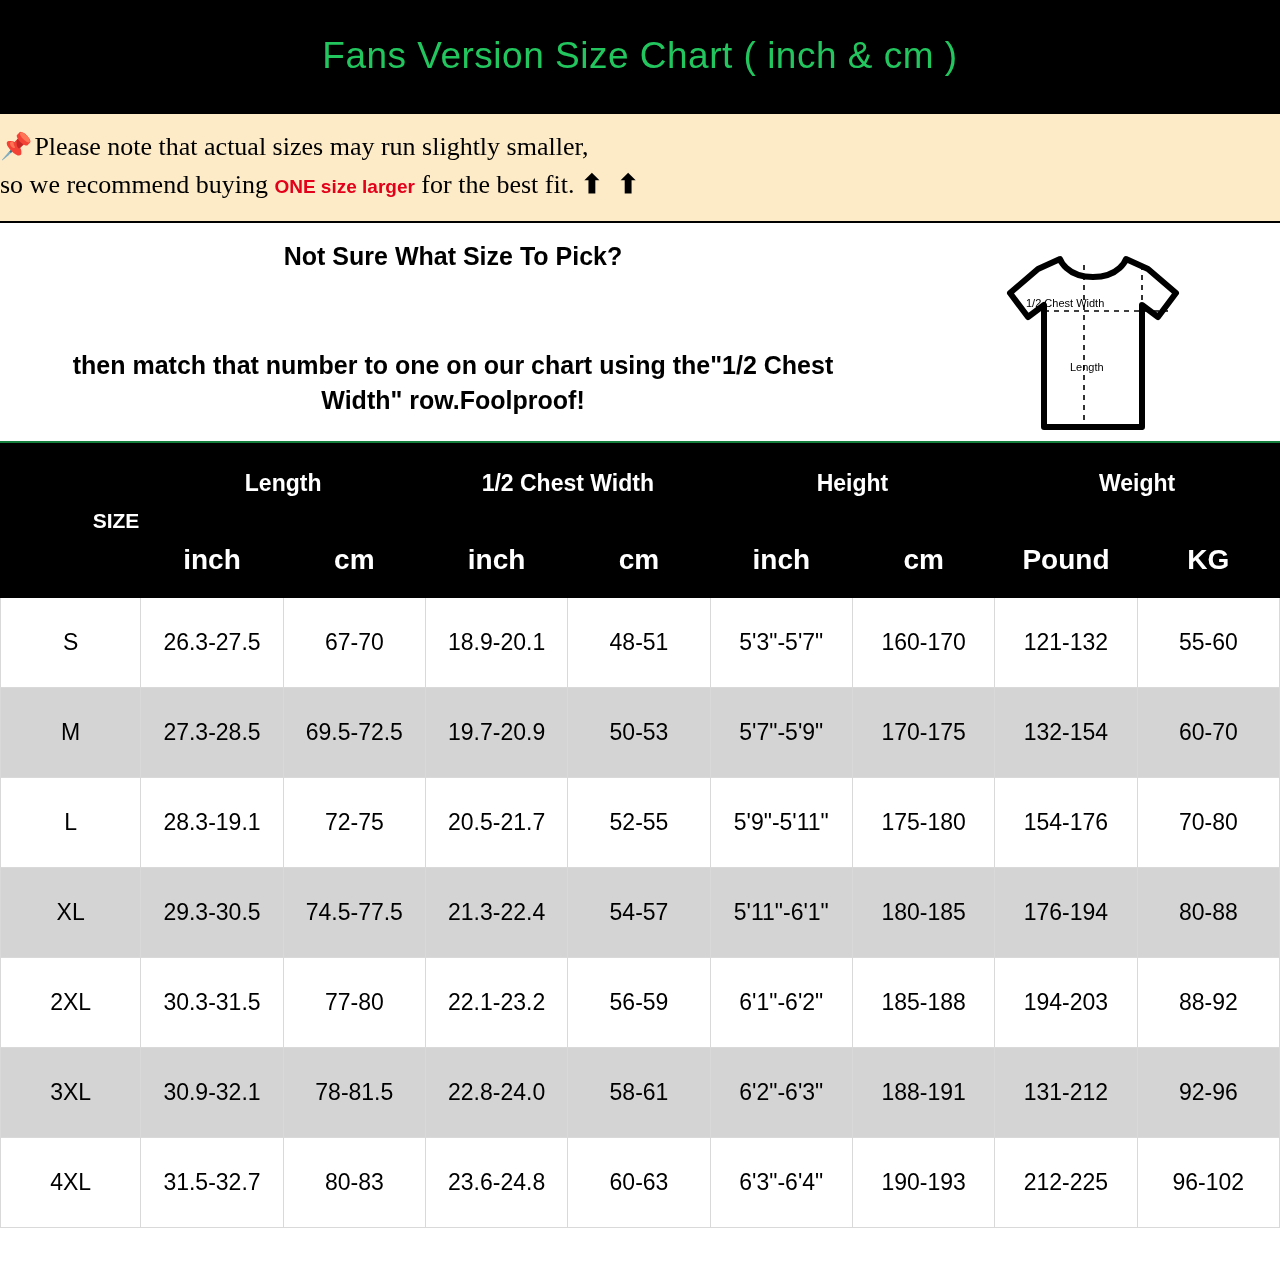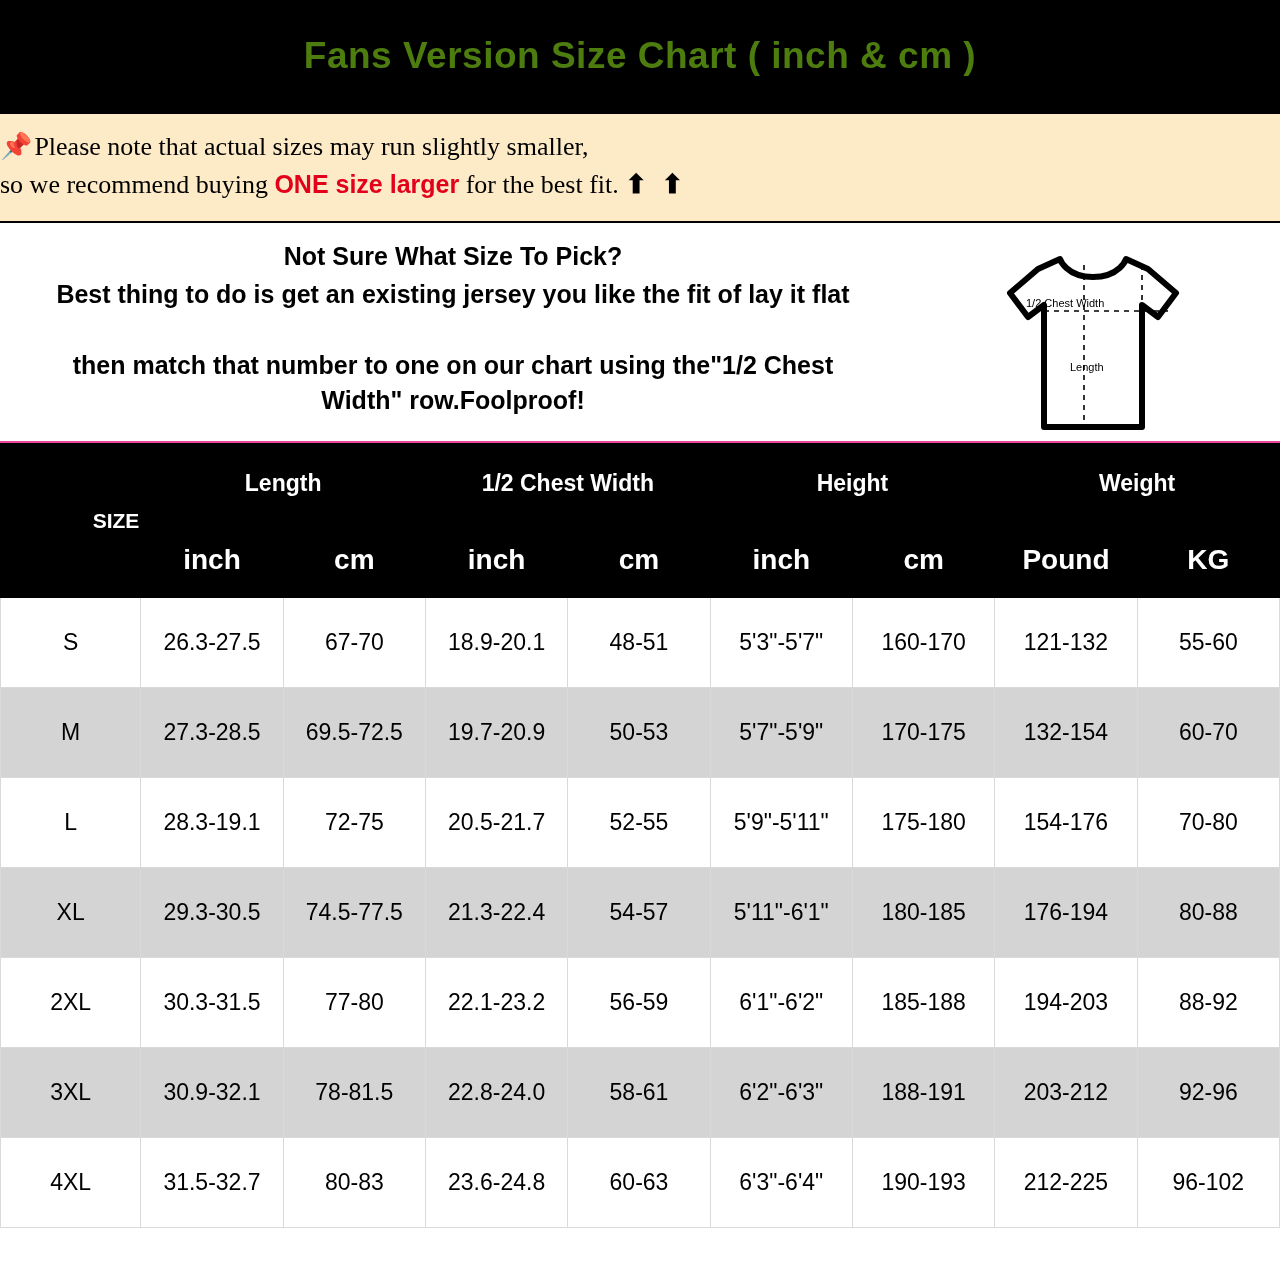--- a/index.html
+++ b/index.html
@@ -22,23 +22,23 @@
 
   
   .banner {
     background: #000000;
     height: 112px;
     display: flex;
     align-items: center;
     justify-content: center;
   }
   .banner-title {
-    color: #4d7c0f;
+    color: #22c55e;
     font-size: 37px;
-    font-weight: bold;
+    font-weight: normal;
     letter-spacing: 0.5px;
     text-align: left;
   }
 
   
   .note {
     background: #fdebc8;
     border-top: 2px solid #000;
     border-bottom: 2px solid #000;
     padding: 14px 0 18px 0;
@@ -52,32 +52,32 @@
   }
   .pin-icon {
     color: #e8232a;
     font-size: 26px;
     margin-right: 2px;
   }
   .red-bold {
     color: #e2001a;
     font-weight: bold;
     font-family: "Liberation Sans", sans-serif;
-    font-size: 25px;
+    font-size: 19px;
   }
   .arrow {
     font-weight: bold;
     font-size: 26px;
     letter-spacing: 4px;
   }
 
   
   .advice-wrap {
     position: relative;
-    border-bottom: 2px solid #ec4899;
+    border-bottom: 2px solid #15803d;
     padding: 16px 0 14px 0;
     min-height: 220px;
     box-sizing: border-box;
   }
   .advice {
     width: 900px;
     text-align: center;
     color: #000;
     font-weight: bold;
     font-size: 25px;
@@ -162,21 +162,21 @@
     </div>
     <div class="note-line">
       <span>so we recommend buying </span><span class="red-bold">ONE size larger</span><span> for the best fit.</span>
       <span class="arrow">⬆ ⬆</span>
     </div>
   </div>
 
   <div class="advice-wrap">
     <div class="advice">
       <span class="first">Not Sure What Size To Pick?</span>
-      <span>Best thing to do is get an existing jersey you like the fit of lay it flat</span><br>
+      <br>
       <br>
       <span>then match that number to one on our chart using the"1/2 Chest</span><br>
       <span>Width" row.Foolproof!</span>
     </div>
 
     <div class="shirt">
       <svg width="190" height="200" viewBox="0 0 190 200" xmlns="http://www.w3.org/2000/svg">
         <path d="M62 14 L40 24 L12 48 L30 72 L46 60 L46 182 L144 182 L144 60 L160 72 L178 48 L150 24 L128 14
                  C128 14 122 32 95 32 C68 32 62 14 62 14 Z" fill="#ffffff" stroke="#000000" stroke-width="6" stroke-linejoin="round"></path>
         <line x1="86" y1="20" x2="86" y2="182" stroke="#000" stroke-width="1.6" stroke-dasharray="5,5"></line>
@@ -276,21 +276,21 @@
         <td>88-92</td>
       </tr>
       <tr class="even">
         <td class="size-cell">3XL</td>
         <td>30.9-32.1</td>
         <td>78-81.5</td>
         <td>22.8-24.0</td>
         <td>58-61</td>
         <td>6'2"-6'3"</td>
         <td>188-191</td>
-        <td>203-212</td>
+        <td>131-212</td>
         <td>92-96</td>
       </tr>
       <tr class="odd">
         <td class="size-cell">4XL</td>
         <td>31.5-32.7</td>
         <td>80-83</td>
         <td>23.6-24.8</td>
         <td>60-63</td>
         <td>6'3"-6'4"</td>
         <td>190-193</td>

